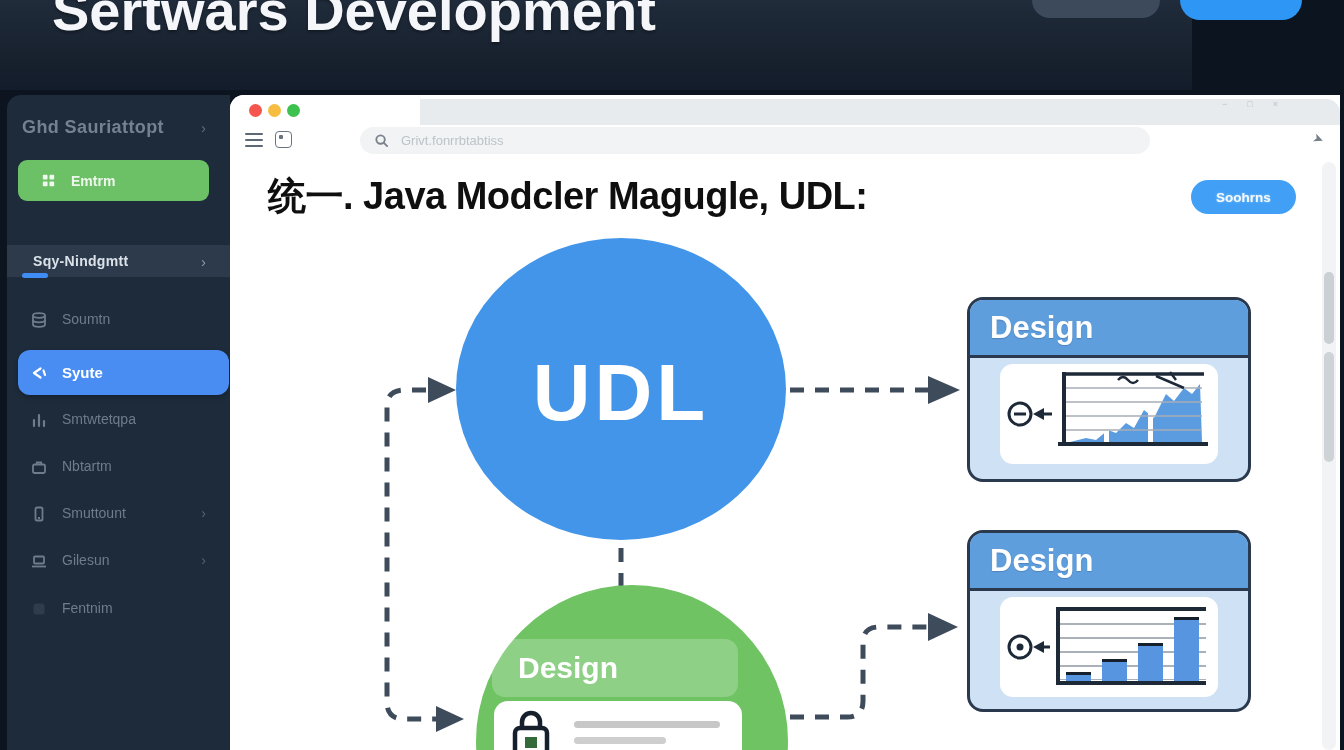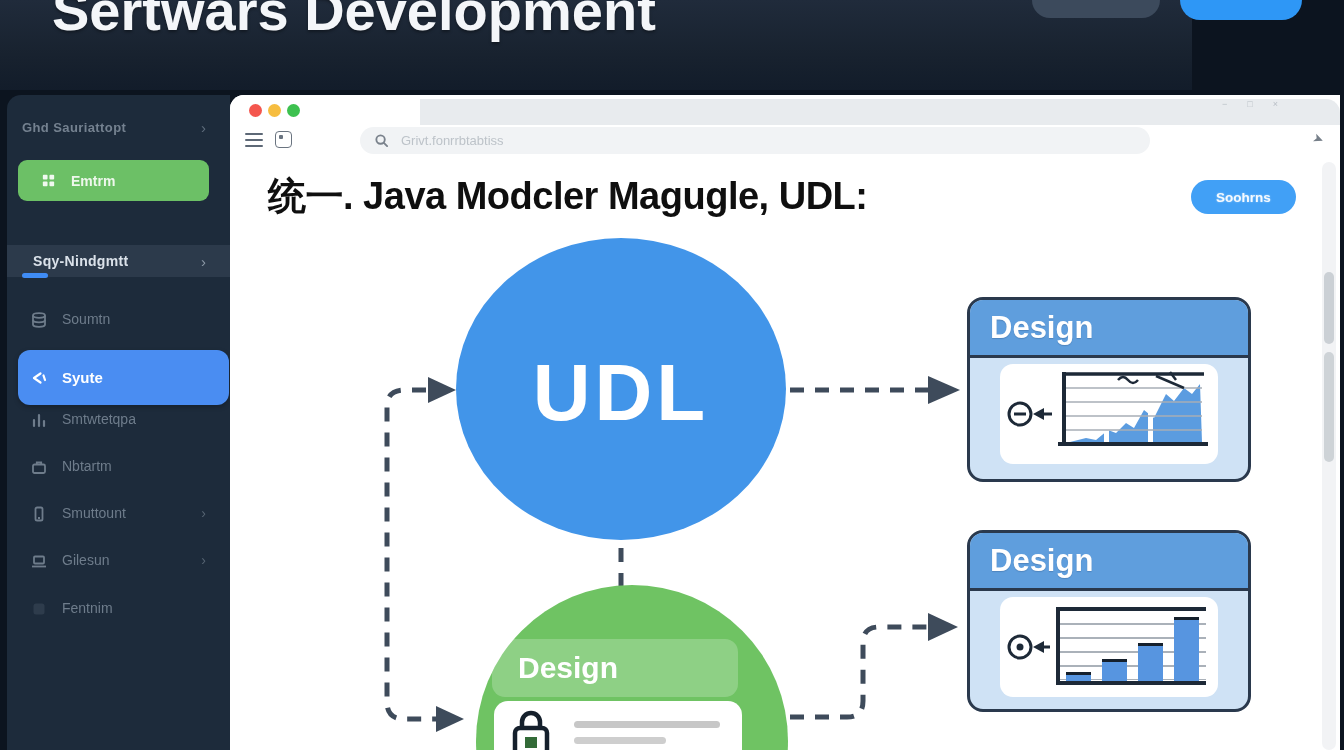--- a/index.html
+++ b/index.html
@@ -13,34 +13,34 @@
     background:linear-gradient(180deg,#202b3b 0%,#18222f 60%,#121c2a 100%);}
   .header-title{position:absolute;left:52px;top:-22px;font-size:56px;font-weight:bold;
     color:#f4f6f9;white-space:nowrap;text-shadow:0 2px 3px rgba(0,0,0,.35);}
   .hdr-btn{position:absolute;border:none;}
   .hdr-btn.secondary{left:1032px;top:-18px;width:128px;height:36px;border-radius:18px;background:#3c4a5c;}
   .hdr-btn.primary{left:1180px;top:-20px;width:122px;height:40px;border-radius:20px;background:#2e97f6;}
   
   .sidebar{position:absolute;left:7px;top:95px;width:223px;bottom:0;
     background:#1d2b3b;border-radius:14px 0 0 0;}
   .side-head{position:absolute;left:15px;right:10px;top:22px;height:20px;display:flex;align-items:center;}
-  .side-head-label{font-size:13px;color:#84919f;letter-spacing:.4px;font-weight:bold;opacity:.85;}
+  .side-head-label{font-size:18px;color:#84919f;letter-spacing:.4px;font-weight:bold;opacity:.85;}
   .side-head-chev{margin-left:auto;margin-right:14px;color:#5f6d7c;font-size:15px;}
   .side-green-btn{position:absolute;left:11px;top:65px;width:191px;height:41px;border-radius:9px;
     background:#6cc066;display:flex;align-items:center;gap:13px;padding-left:22px;box-sizing:border-box;
     color:#eef7ec;font-size:14px;font-weight:bold;border:none;}
   .side-section{position:absolute;left:0;right:0;top:150px;height:32px;background:#2c3a4b;
     display:flex;align-items:center;}
   .side-section-label{margin-left:26px;font-size:14px;font-weight:bold;color:#dbe2ea;letter-spacing:.3px;}
   .side-section-chev{margin-left:auto;margin-right:24px;color:#8b98a6;font-size:15px;}
   .side-underline{position:absolute;left:15px;top:178px;width:26px;height:5px;border-radius:2.5px;background:#3f8cf5;}
   .nav-item{position:absolute;left:11px;right:2px;height:24px;display:flex;align-items:flex-start;gap:14px;
     padding-left:12px;color:#6e7c8b;font-size:14px;}
   .nav-item .nav-chevron{margin-left:auto;margin-right:22px;color:#55master6372;color:#556372;font-size:14px;}
-  .nav-active{position:absolute;left:11px;top:255px;width:211px;height:55px;border-radius:12px;
+  .nav-active{position:absolute;left:11px;top:255px;width:211px;height:45px;border-radius:12px;
     background:#4a8df2;display:flex;align-items:center;gap:14px;padding-left:12px;box-sizing:border-box;
     color:#ffffff;font-size:15px;font-weight:bold;box-shadow:0 2px 5px rgba(0,0,0,.25);}
   .nav-icon{flex:0 0 18px;display:flex;}
   
   .browser{position:absolute;left:230px;top:95px;width:1110px;bottom:0;background:#ffffff;
     border-radius:14px 14px 0 0;}
   .tabstrip{position:relative;height:30px;border-radius:14px 0 0 0;background:#fff;}
   .strip-gray{position:absolute;left:190px;right:0;top:4px;bottom:-1px;background:#e8ebee;border-radius:0 14px 0 0;}
   .lights{position:absolute;left:19px;top:9px;display:flex;gap:6px;}
   .light{width:13px;height:13px;border-radius:50%;}

